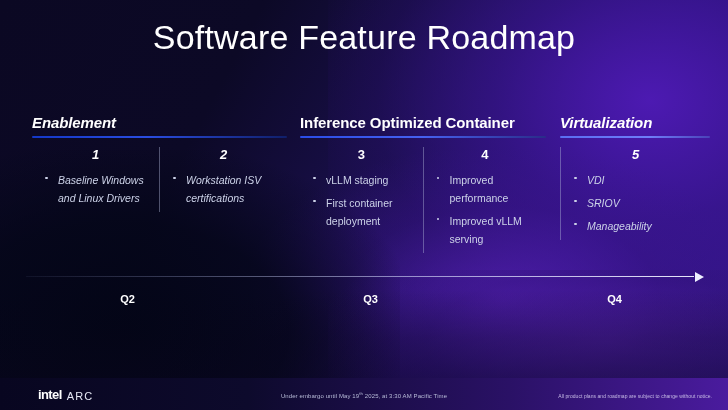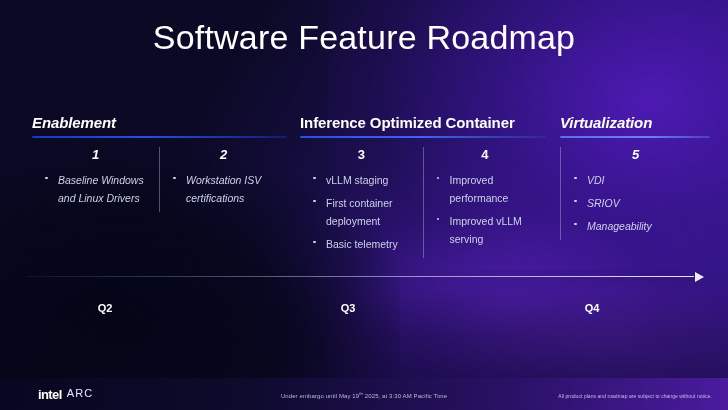--- a/index.html
+++ b/index.html
@@ -95,34 +95,34 @@
   #timeline-line{
     position:absolute;left:0;right:10px;top:0;height:1.4px;
     background:linear-gradient(90deg,rgba(150,160,210,0.08) 0%,rgba(170,178,225,0.30) 22%,rgba(205,210,245,0.62) 55%,rgba(240,242,255,0.95) 100%);
   }
   #timeline-arrow{
     position:absolute;right:0;top:-4px;width:0;height:0;
     border-top:5px solid transparent;border-bottom:5px solid transparent;
     border-left:9px solid #eef0ff;
   }
   .qlabel{
-    position:absolute;top:302px;color:#ffffff;font-size:11px;font-weight:bold;
-    text-align:center;width:60px;
+    position:absolute;top:293px;color:#ffffff;font-size:11px;font-weight:bold;
+    text-align:right;width:60px;
   }
   #q-0{left:75px;}
   #q-1{left:318px;}
   #q-2{left:562px;}
 
   
   #footer-bar{
     position:absolute;left:0;right:0;bottom:0;height:32px;
     background:linear-gradient(90deg,#080620 0%,#0d0a2c 34%,#2a1166 70%,#4a1b9e 100%);
   }
   #logo{
-    position:absolute;left:38px;bottom:8px;display:flex;align-items:flex-start;
+    position:absolute;left:38px;bottom:8px;display:flex;align-items:flex-end;
   }
   #logo-intel{color:#ffffff;font-size:13px;font-weight:bold;letter-spacing:-0.6px;}
   #logo-arc{color:#e6e8f5;font-size:11px;font-weight:400;letter-spacing:1.1px;margin-left:5px;}
   #embargo{
     position:absolute;left:0;right:0;bottom:11px;text-align:center;
     color:#b8bcd8;font-size:6px;letter-spacing:0.1px;
   }
   #embargo sup{font-size:4.4px;vertical-align:super;}
   #disclaimer{
     position:absolute;right:16px;bottom:11px;
@@ -164,21 +164,20 @@
 
   <div class="section" id="sec-container">
     <div class="section-title">Inference Optimized Container</div>
     <div class="section-rule"></div>
     <div class="cols">
       <div class="col">
         <div class="col-num">3</div>
         <ul class="bullets">
           <li>vLLM staging</li>
           <li>First container deployment</li>
-          <li>Basic telemetry</li>
         </ul>
       </div>
       <div class="col">
         <div class="col-num">4</div>
         <ul class="bullets">
           <li>Improved performance</li>
           <li>Improved vLLM serving</li>
         </ul>
       </div>
     </div>

